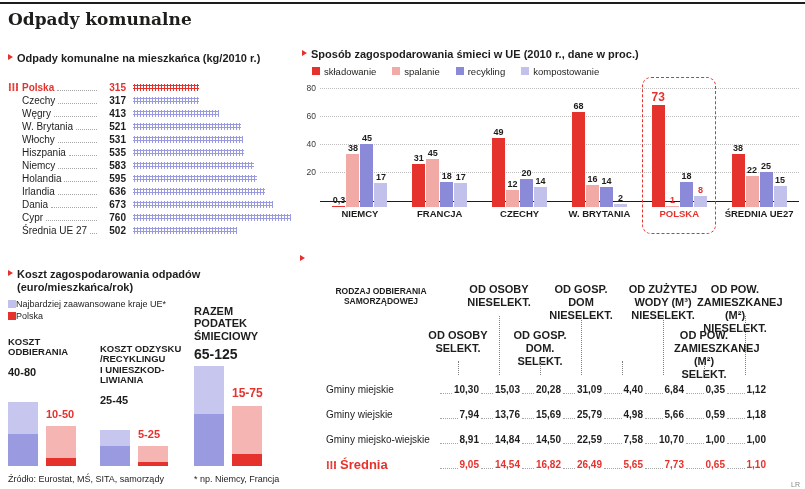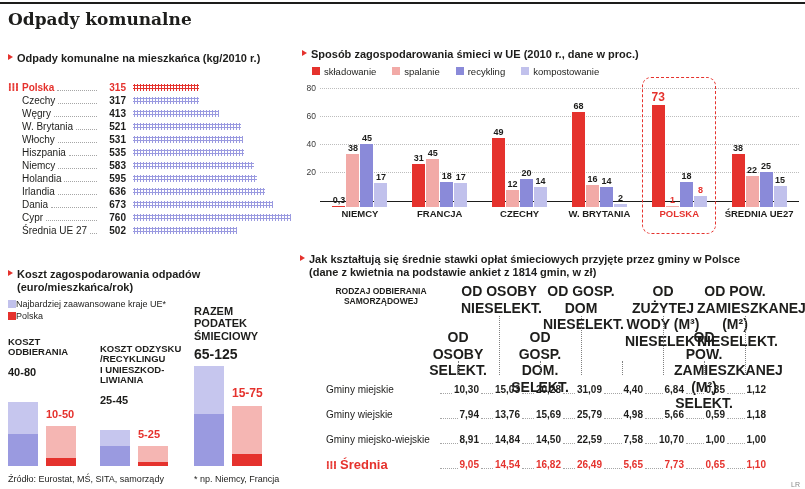--- a/index.html
+++ b/index.html
@@ -69,21 +69,21 @@
   .cb-eu{background:var(--lavlight)}
   .cb-pl{background:var(--pinklight)}
   .cost-min{position:absolute;left:0;right:0;bottom:0}
   .cm-eu{background:var(--barblue)}
   .cm-pl{background:var(--red)}
   .cost-source{position:absolute;left:0;bottom:0;font-size:9px}
   .cost-footnote{position:absolute;left:186px;bottom:0;font-size:9px}
   
   .fees-head{position:absolute;left:0;top:30px;width:100%;height:92px}
   .fee-corner{position:absolute;left:26px;top:3px;width:110px;text-align:center;font-size:8.5px;font-weight:700;line-height:1.2}
-  .fee-h{position:absolute;text-align:center;font-size:14px;font-weight:700;line-height:1.18}
+  .fee-h{position:absolute;text-align:center;font-size:11px;font-weight:700;line-height:1.18}
   .fee-h.upper{top:0;width:76px}
   .fee-h.lower{top:46px;width:60px}
   .fee-stub{position:absolute;width:0;border-left:1px dotted #808080}
   .fees-table{position:absolute;left:26px;top:124px}
   .fee-row{display:grid;grid-template-columns:112px repeat(8,41px);align-items:center;height:25px;font-size:10px}
   .fee-lab{display:flex;align-items:center}
   .fee-row.hl{color:var(--red)}
   .fee-row.hl .fee-lab{font-weight:700;font-size:13px}
   .fee-cell{display:flex;align-items:center}
   .fee-leader{flex:1;border-bottom:1px dotted var(--leader);height:9px;margin:0 2px;min-width:4px}
@@ -440,24 +440,20 @@
           </div>
         </div>
       </div>
     <div class="cost-source">Źródło: Eurostat, MŚ, SITA, samorządy</div>
     <div class="cost-footnote">* np. Niemcy, Francja</div>
   </section>
 
   <section class="sec sec-fees">
     <div class="sec-title">
       <span class="arrow"></span>
-      <span class="sec-title-text">
-        <span>Jak kształtują się średnie stawki opłat śmieciowych przyjęte przez gminy w Polsce</span><br>
-        <span>(dane z kwietnia na podstawie ankiet z 1814 gmin, w zł)</span>
-      </span>
     </div>
     <div class="fees-head">
       <div class="fee-corner">RODZAJ ODBIERANIA SAMORZĄDOWEJ</div>
     <div class="fee-h upper" style="left: 161px;">OD OSOBY NIESELEKT.</div>
         <div class="fee-stub" style="left: 199px; top: 33px; height: 59px;"></div>
         <div class="fee-h upper" style="left: 243px;">OD GOSP. DOM NIESELEKT.</div>
         <div class="fee-stub" style="left: 281px; top: 33px; height: 59px;"></div>
         <div class="fee-h upper" style="left: 325px; text-align: center;">OD ZUŻYTEJ WODY (M³) NIESELEKT.</div>
         <div class="fee-stub" style="left: 363px; top: 33px; height: 59px;"></div>
         <div class="fee-h upper" style="left: 397px;">OD POW. ZAMIESZKANEJ (M²) NIESELEKT.</div>

